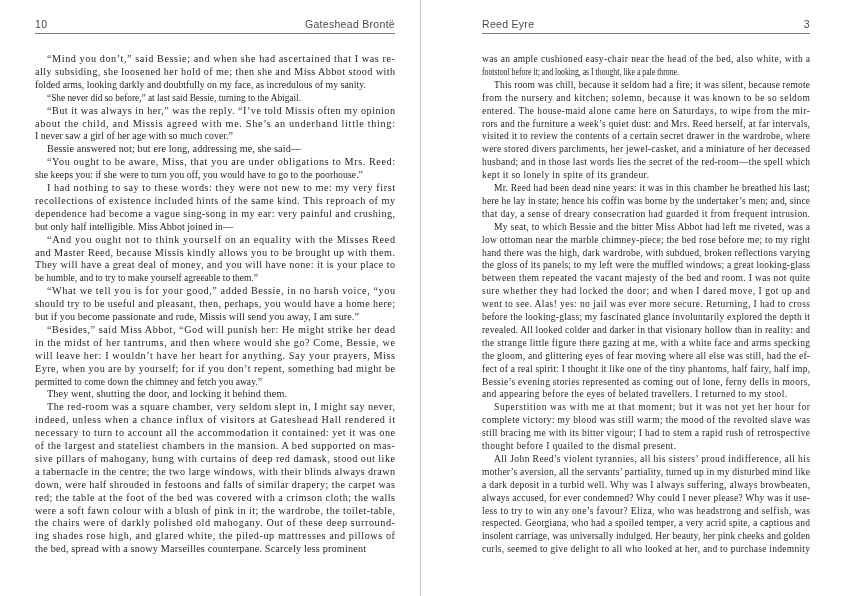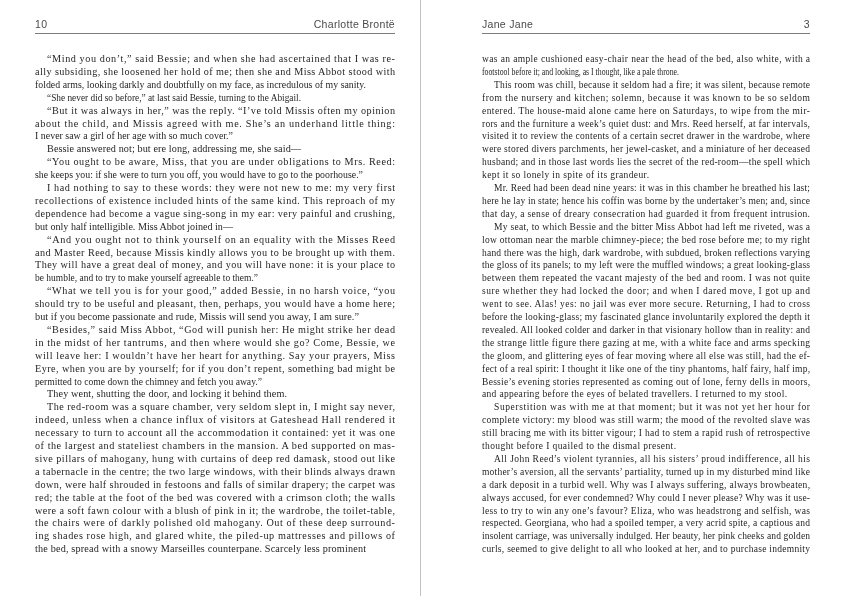--- a/index.html
+++ b/index.html
@@ -18,21 +18,21 @@
   .pagebody text{font-family:"Liberation Serif","DejaVu Serif",serif;fill:#1f1f1f;}
 </style>
 </head>
 <body>
 
 <div class="spread">
 
   <section class="page page-left">
     <header class="pagehead">
       <span>10</span>
-      <span>Charlotte Brontë</span>
+      <span>Gateshead Brontë</span>
     </header>
     <svg id="left-body" class="pagebody" width="360" height="522" viewBox="0 0 360 522">
         <text x="12" y="19.00" font-size="10.2" textLength="348" lengthAdjust="spacing">“Mind you don’t,” said Bessie; and when she had ascertained that I was re-</text>
         <text x="0" y="31.90" font-size="10.2" textLength="360" lengthAdjust="spacing">ally subsiding, she loosened her hold of me; then she and Miss Abbot stood with</text>
         <text x="0" y="44.80" font-size="10.2" textLength="331" lengthAdjust="spacingAndGlyphs">folded arms, looking darkly and doubtfully on my face, as incredulous of my sanity.</text>
         <text x="12" y="57.70" font-size="10.2" textLength="254" lengthAdjust="spacingAndGlyphs">“She never did so before,” at last said Bessie, turning to the Abigail.</text>
         <text x="12" y="70.60" font-size="10.2" textLength="348" lengthAdjust="spacing">“But it was always in her,” was the reply. “I’ve told Missis often my opinion</text>
         <text x="0" y="83.50" font-size="10.2" textLength="360" lengthAdjust="spacing">about the child, and Missis agreed with me. She’s an underhand little thing:</text>
         <text x="0" y="96.40" font-size="10.2" textLength="198" lengthAdjust="spacingAndGlyphs">I never saw a girl of her age with so much cover.”</text>
         <text x="12" y="109.30" font-size="10.2" textLength="254" lengthAdjust="spacing">Bessie answered not; but ere long, addressing me, she said—</text>
@@ -67,21 +67,21 @@
         <text x="0" y="483.40" font-size="10.2" textLength="360" lengthAdjust="spacing">the chairs were of darkly polished old mahogany. Out of these deep surround-</text>
         <text x="0" y="496.30" font-size="10.2" textLength="360" lengthAdjust="spacing">ing shades rose high, and glared white, the piled-up mattresses and pillows of</text>
         <text x="0" y="509.20" font-size="10.2" textLength="331" lengthAdjust="spacing">the bed, spread with a snowy Marseilles counterpane. Scarcely less prominent</text>
       </svg>
   </section>
 
   <div class="spine"></div>
 
   <section class="page page-right">
     <header class="pagehead">
-      <span>Jane Jane</span>
+      <span>Reed Eyre</span>
       <span>3</span>
     </header>
     <svg id="right-body" class="pagebody" width="328" height="522" viewBox="0 0 328 522">
         <text x="0" y="19.00" font-size="9.5" textLength="328" lengthAdjust="spacing">was an ample cushioned easy-chair near the head of the bed, also white, with a</text>
         <text x="0" y="31.90" font-size="9.5" textLength="197" lengthAdjust="spacingAndGlyphs">footstool before it; and looking, as I thought, like a pale throne.</text>
         <text x="12" y="44.80" font-size="9.5" textLength="316" lengthAdjust="spacing">This room was chill, because it seldom had a fire; it was silent, because remote</text>
         <text x="0" y="57.70" font-size="9.5" textLength="328" lengthAdjust="spacing">from the nursery and kitchen; solemn, because it was known to be so seldom</text>
         <text x="0" y="70.60" font-size="9.5" textLength="328" lengthAdjust="spacing">entered. The house-maid alone came here on Saturdays, to wipe from the mir-</text>
         <text x="0" y="83.50" font-size="9.5" textLength="328" lengthAdjust="spacing">rors and the furniture a week’s quiet dust: and Mrs. Reed herself, at far intervals,</text>
         <text x="0" y="96.40" font-size="9.5" textLength="328" lengthAdjust="spacing">visited it to review the contents of a certain secret drawer in the wardrobe, where</text>

